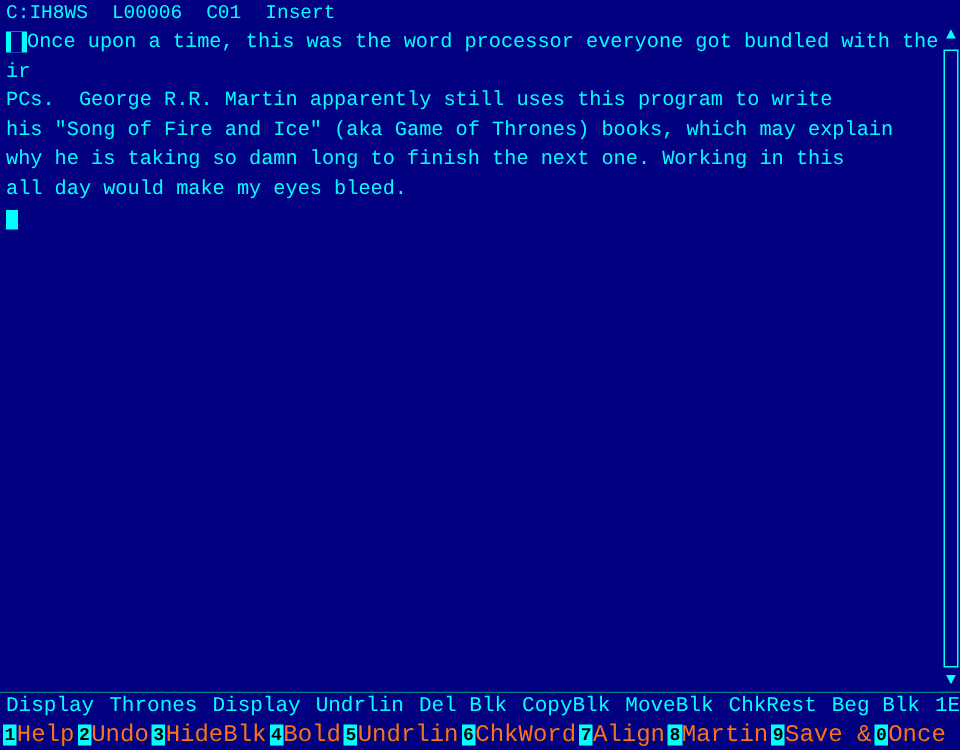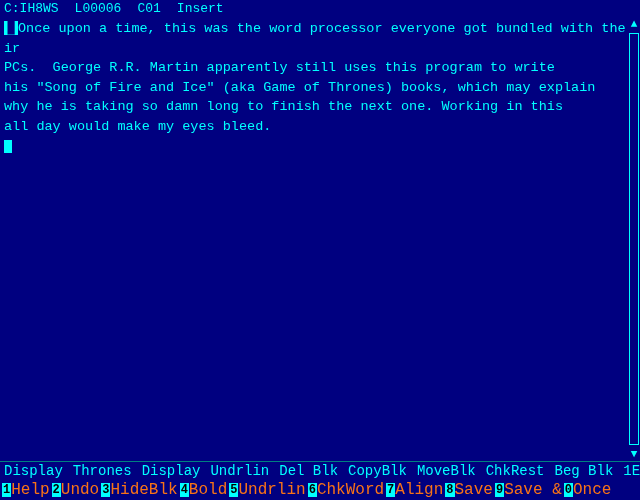--- a/index.html
+++ b/index.html
@@ -236,21 +236,21 @@
     <div class="fn-item">
       <span class="fn-num">6</span>
         <span class="fn-label">ChkWord</span>
     </div>
     <div class="fn-item">
       <span class="fn-num">7</span>
         <span class="fn-label">Align </span>
     </div>
     <div class="fn-item">
       <span class="fn-num">8</span>
-        <span class="fn-label">Save </span>
+        <span class="fn-label">Martin </span>
     </div>
     <div class="fn-item">
       <span class="fn-num">9</span>
         <span class="fn-label">Save &amp; </span>
     </div>
     <div class="fn-item">
       <span class="fn-num">0</span>
         <span class="fn-label">Once</span>
     </div>
   </div>

